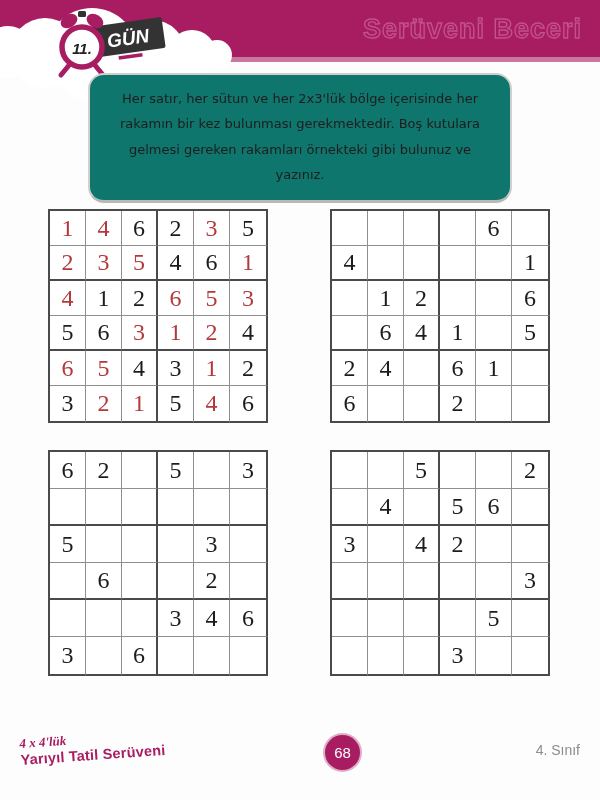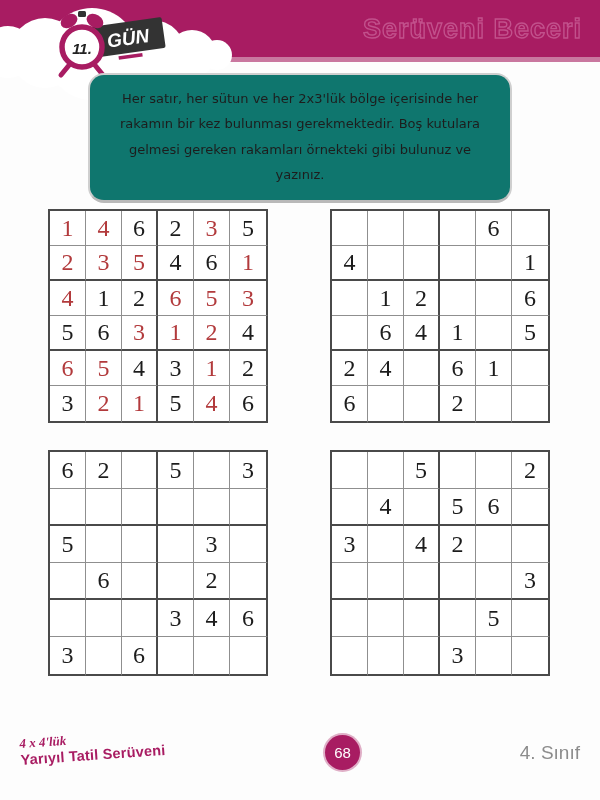--- a/index.html
+++ b/index.html
@@ -85,21 +85,21 @@
 
   .page-badge {
     position: absolute; left: 283px; top: 735px; width: 35px; height: 35px;
     background: #a81c62; border-radius: 50%;
     box-shadow: 0 0 0 2px rgba(168,28,98,.35);
     display: flex; align-items: center; justify-content: center;
     color: #fff; font-weight: normal; font-size: 15px; z-index: 3; margin-left: 42px;
   }
   .grade {
     position: absolute; right: 20px; top: 742px;
-    font-size: 19px; color: #8c8c8c; z-index: 3;
+    font-size: 14px; color: #8c8c8c; z-index: 3;
   }
 </style>
 </head>
 <body>
 
 <div class="band"></div>
 <div class="band-strip"></div>
 <div class="cloud c1"></div>
 <div class="cloud c2"></div>
 <div class="cloud c3"></div>

